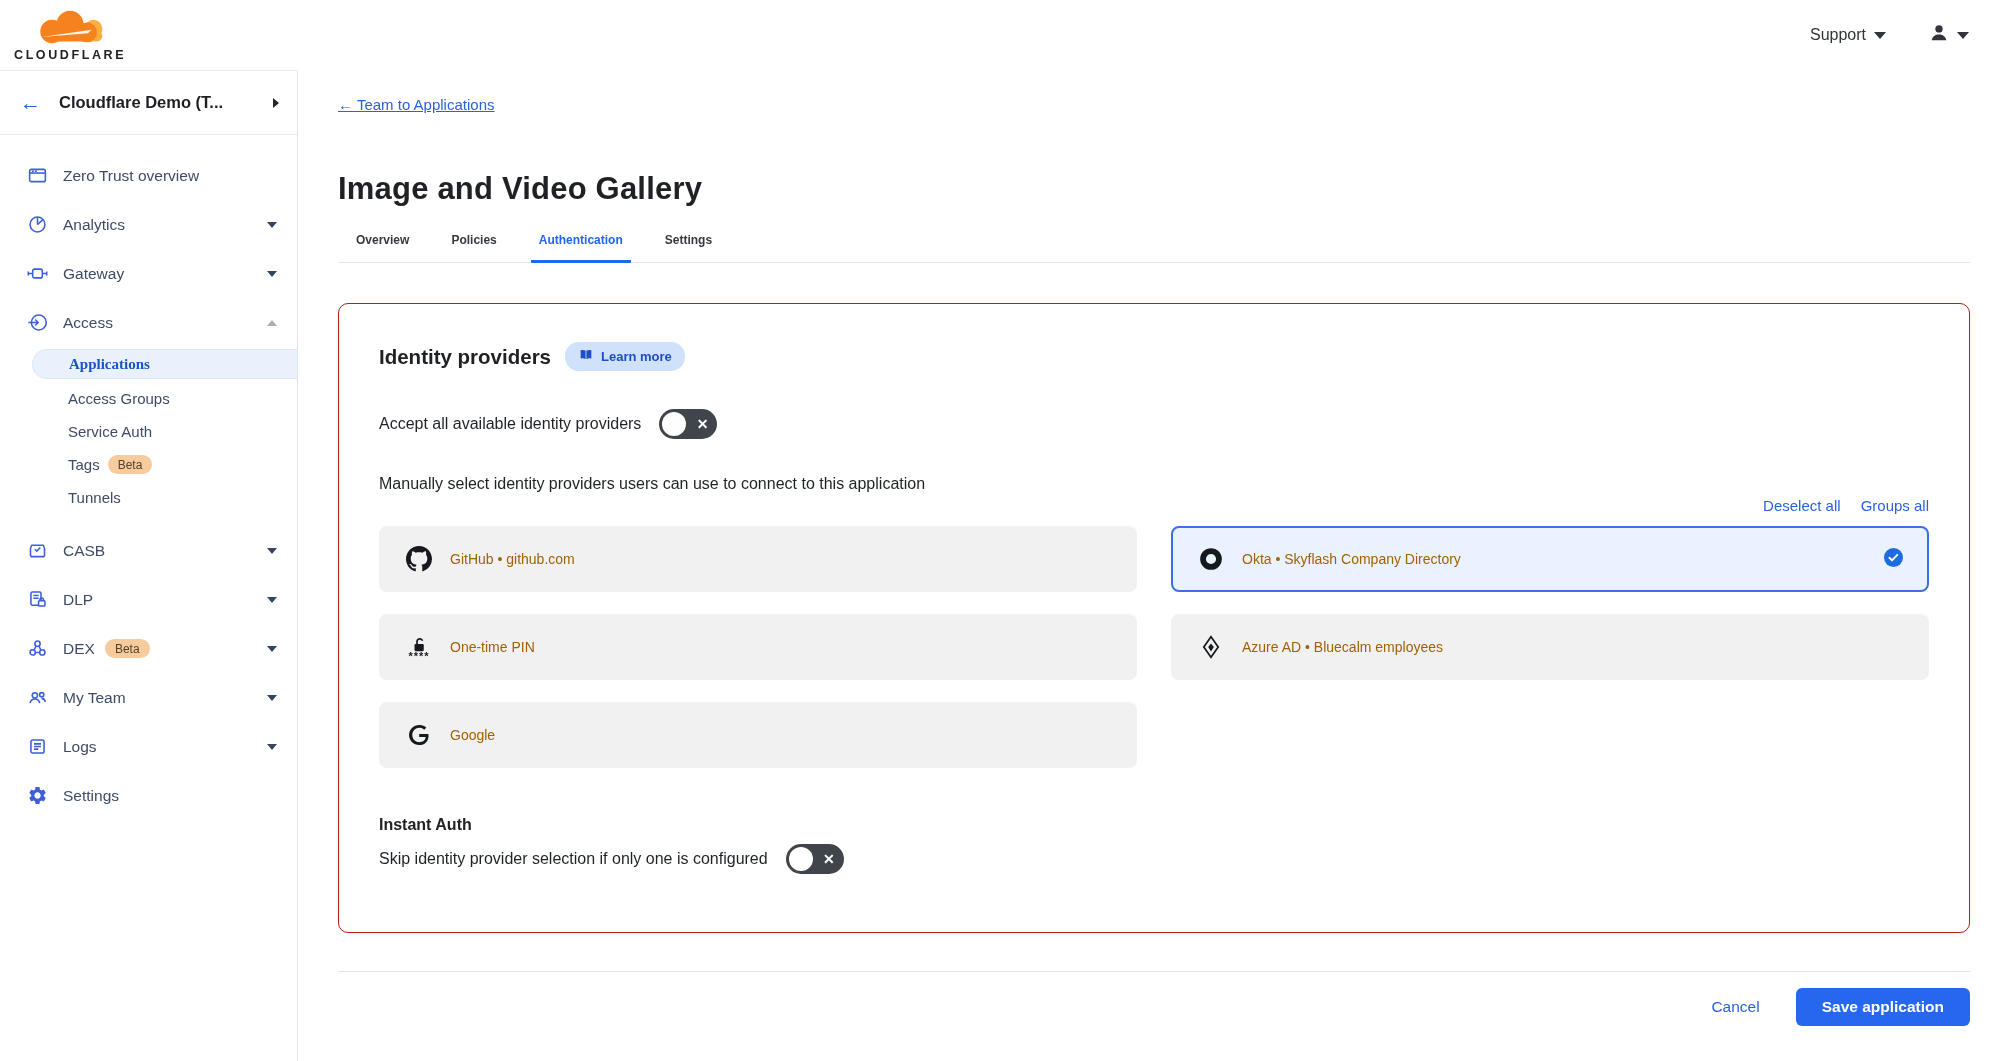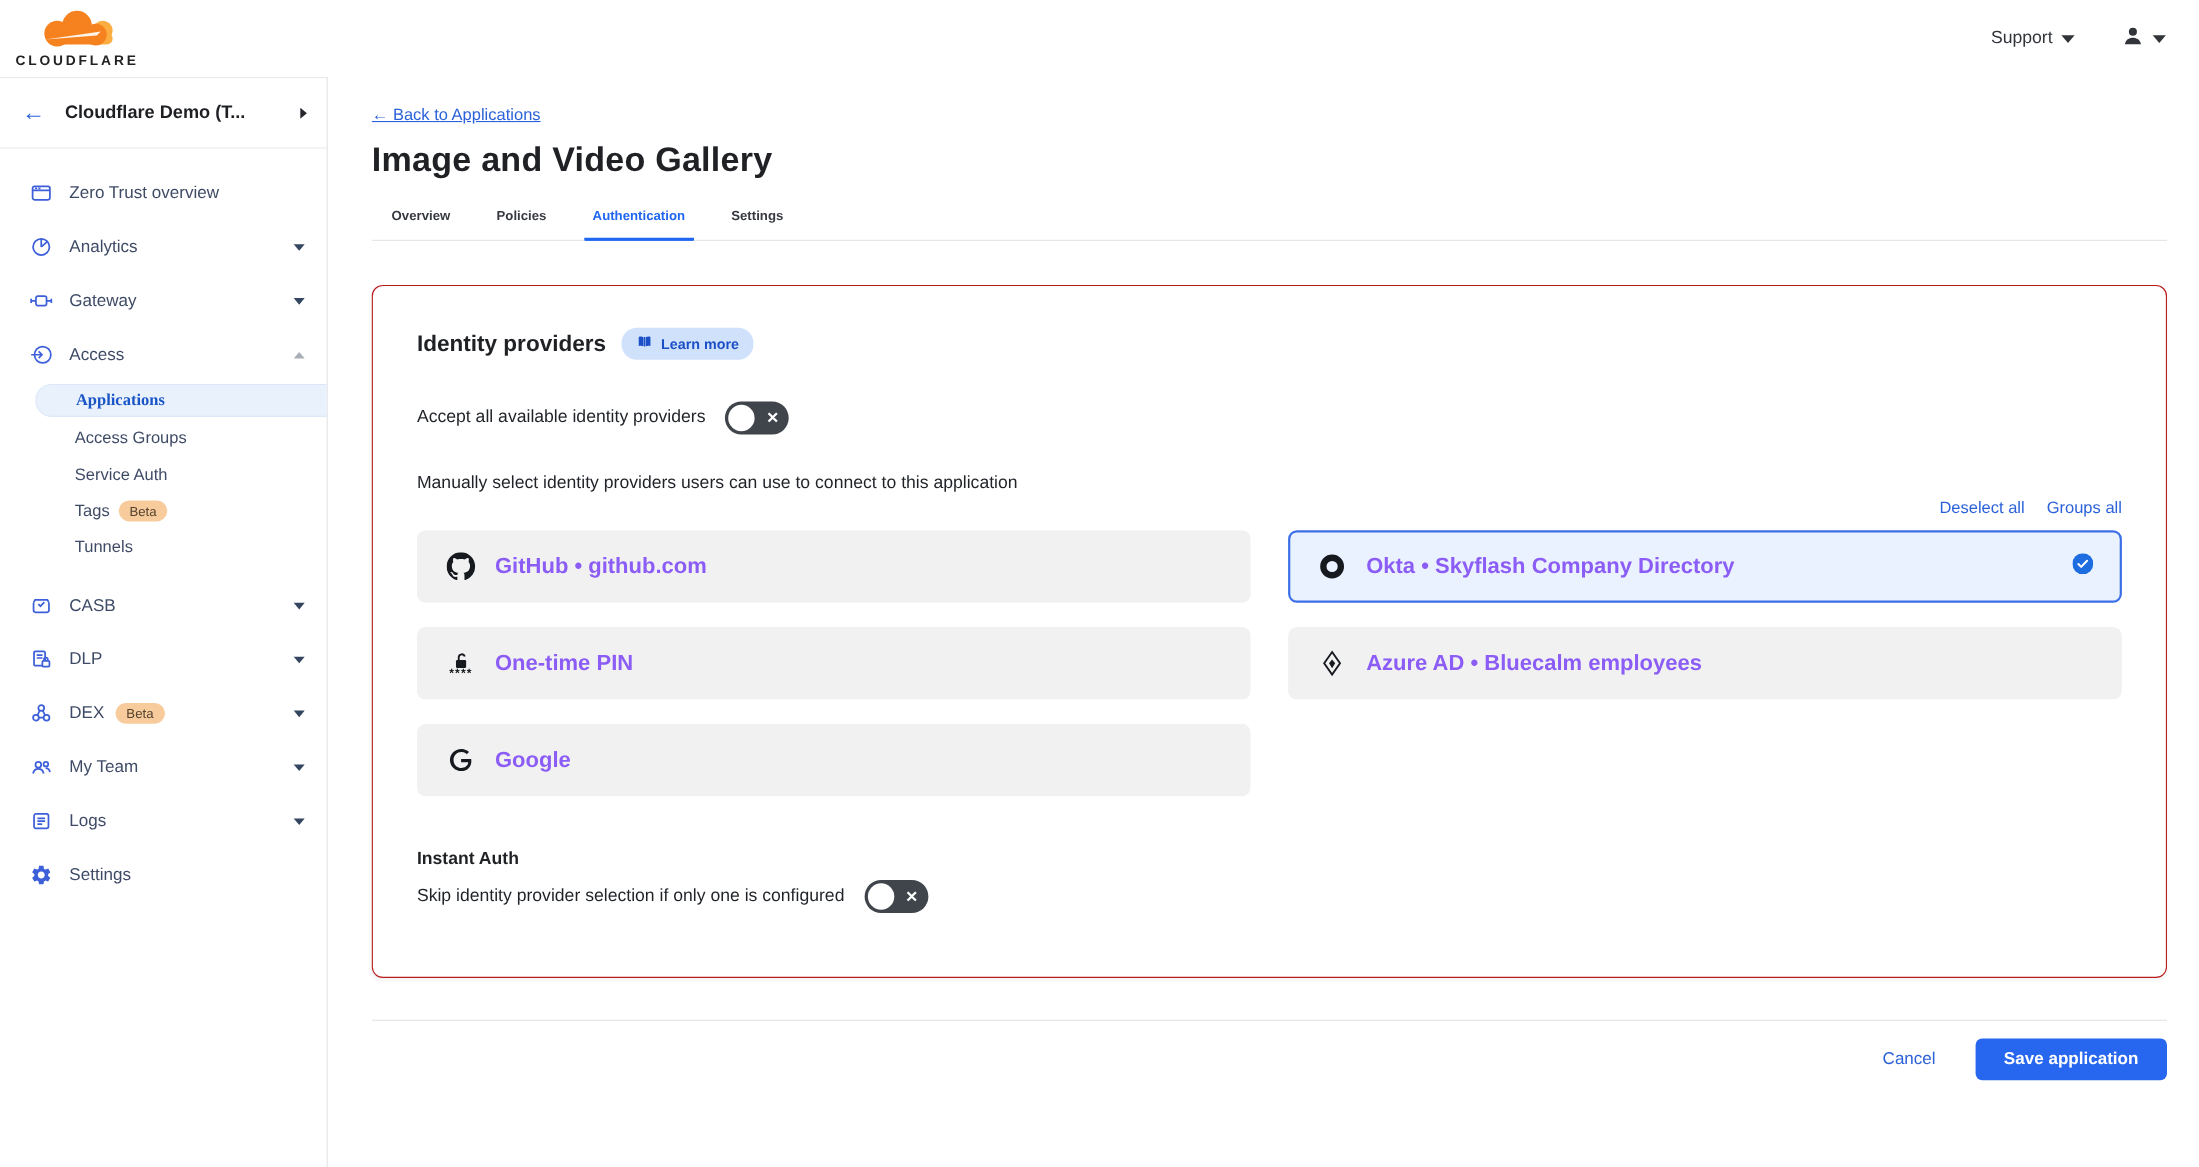--- a/index.html
+++ b/index.html
@@ -37,21 +37,21 @@
     font-size:15px; color:#3f4b66; cursor:pointer; }
   .sub-item.active { margin-left:32px; padding-left:36px; height:30px; margin-top:2px; margin-bottom:3px;
     background:#e9f1fc; border:1px solid #dbe7f8; border-right:none; border-radius:15px 0 0 15px;
     font-weight:700; color:#1a55c8;font-family:Liberation Serif, serif; }
   .beta { background:#f7cb9c; color:#53422e; font-size:12px; font-weight:500;
     border-radius:10px; padding:2.5px 10px; margin-left:8px; }
 
   
   .main { margin-left:298px; padding:26px 29px 0 40px; }
   .back-link { display:inline-block; color:#2c62d9; font-size:15px; text-decoration:underline; margin-bottom:14px; cursor:pointer; }
-  .page-title { font-size:31px; font-weight:700; color:#1f2124; letter-spacing:.2px; margin-bottom:26px; }
+  .page-title { font-size:31px; font-weight:700; color:#1f2124; letter-spacing:.2px; margin-bottom:26px;margin-top:44px; }
 
   .tabs { display:flex; border-bottom:1px solid #e4e5e7; padding-left:10px; }
   .tab { padding:0 8px 13px; margin-right:26px; font-size:12px; font-weight:600; color:#36393f;
     cursor:pointer; border-bottom:3.5px solid transparent; margin-bottom:-1px; }
   .tab.active { color:#1f66f1; border-bottom-color:#1f66f1; border-radius:0 0 1px 1px; }
 
   .card { margin-top:40px; border:1px solid #b91c1c; border-radius:10px; background:#fff;
     box-shadow:0 2px 4px rgba(0,0,0,.05); padding:38px 40px 58px; }
   .card-head { display:flex; align-items:center; gap:14px; }
   .card-title { font-size:20.5px; font-weight:700; color:#1f2124; }
@@ -68,21 +68,21 @@
   .toggle .x-glyph::after { content:"✕"; }
 
   .manual-text { margin-top:36px; font-size:16px; color:#1f2328; }
   .select-links { display:flex; justify-content:flex-end; gap:20px; margin:4px 0 12px; }
   .select-links span { color:#2c62d9; font-size:15px; cursor:pointer; }
 
   .provider-grid { display:grid; grid-template-columns:1fr 1fr; column-gap:34px; row-gap:22px; }
   .tile { height:66px; border-radius:8px; background:#f1f1f2; display:flex; align-items:center;
     padding:0 24px; cursor:pointer; border:2px solid transparent; }
   .tile .p-icon { width:28px; display:flex; flex-direction:column; align-items:center; justify-content:center; }
-  .tile .p-name { margin-left:17px; font-size:20px; color:#8b5cf6; flex:1;font-weight:bold; }
+  .tile .p-name { margin-left:17px; font-size:14px; color:#a16207; flex:1; }
   .tile.selected { background:#eaf2ff; border-color:#3a6fe8; }
   .otp-stars { font-size:11px; font-weight:800; letter-spacing:1px; color:#16191d; line-height:4px; margin-top:0; }
   .otp-stars::after { content:"****"; }
 
   .instant-head { margin-top:48px; font-size:16px; font-weight:700; color:#1f2124; }
   .skip-row { margin-top:10px; }
 
   .footer-divider { border:none; border-top:1px solid #e3e4e6; margin-top:38px; }
   .footer { display:flex; justify-content:flex-end; align-items:center; gap:36px; padding:16px 0 24px; }
   .cancel-link { color:#2c62d9; font-size:15.5px; cursor:pointer; }
@@ -269,21 +269,21 @@
         <svg width="21" height="21" viewBox="0 0 24 24" fill="#3d5fd9">
           <path d="M19.14,12.94c0.04-0.3,0.06-0.61,0.06-0.94c0-0.32-0.02-0.64-0.07-0.94l2.03-1.58c0.18-0.14,0.23-0.41,0.12-0.61 l-1.92-3.32c-0.12-0.22-0.37-0.29-0.59-0.22l-2.39,0.96c-0.5-0.38-1.03-0.7-1.62-0.94L14.4,2.81c-0.04-0.24-0.24-0.41-0.48-0.41 h-3.84c-0.24,0-0.43,0.17-0.47,0.41L9.25,5.35C8.66,5.59,8.12,5.92,7.63,6.29L5.24,5.33c-0.22-0.08-0.47,0-0.59,0.22L2.74,8.87 C2.62,9.08,2.66,9.34,2.86,9.48l2.03,1.58C4.84,11.36,4.8,11.69,4.8,12s0.02,0.64,0.07,0.94l-2.03,1.58 c-0.18,0.14-0.23,0.41-0.12,0.61l1.92,3.32c0.12,0.22,0.37,0.29,0.59,0.22l2.39-0.96c0.5,0.38,1.03,0.7,1.62,0.94l0.36,2.54 c0.05,0.24,0.24,0.41,0.48,0.41h3.84c0.24,0,0.44-0.17,0.47-0.41l0.36-2.54c0.59-0.24,1.13-0.56,1.62-0.94l2.39,0.96 c0.22,0.08,0.47,0,0.59-0.22l1.92-3.32c0.12-0.22,0.07-0.47-0.12-0.61L19.14,12.94z M12,15.6c-1.98,0-3.6-1.62-3.6-3.6 s1.62-3.6,3.6-3.6s3.6,1.62,3.6,3.6S13.98,15.6,12,15.6z"></path>
         </svg>
       </span>
       <span class="lbl">Settings</span>
     </div>
   </div>
 </div>
 
 <div class="main">
-  <span class="back-link">← Back to Applications</span>
+  <span class="back-link">← Team to Applications</span>
   <div class="page-title">Image and Video Gallery</div>
 
   <div class="tabs">
     <div class="tab">Overview</div>
     <div class="tab">Policies</div>
     <div class="tab active">Authentication</div>
     <div class="tab">Settings</div>
   </div>
 
   <div class="card">

